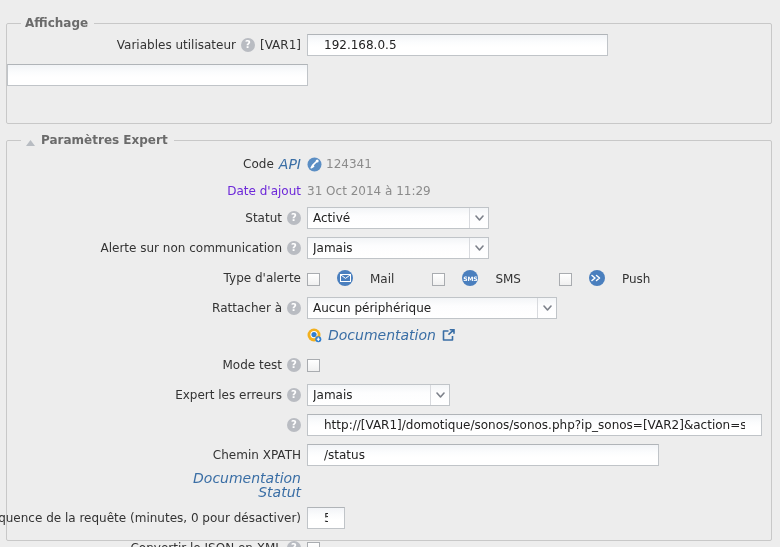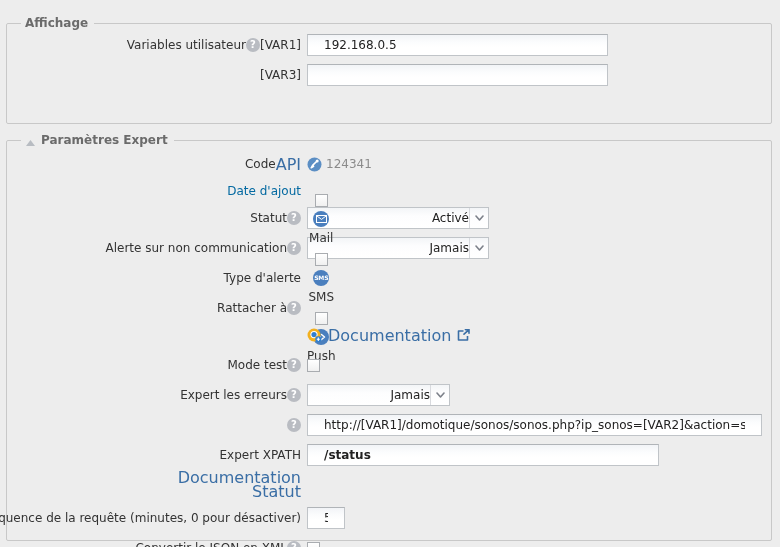--- a/index.html
+++ b/index.html
@@ -73,23 +73,24 @@
   .lbl {
     width: 300px;
     text-align: right;
     padding-right: 6px;
     color: #333333;
     font-size: 12px;
     white-space: nowrap;
     display: flex;
     justify-content: flex-end;
     align-items: center;
-    box-sizing: border-box;
-  }
-  .lbl.dim { color: #0369a1; }
+    gap: 5px;
+    box-sizing: border-box;
+  }
+  .lbl.dim { color: #6d28d9; }
   .ctl {
     display: flex;
     align-items: center;
     gap: 4px;
   }
 
   
   .help-icon {
     width: 14px;
     height: 14px;
@@ -114,32 +115,32 @@
     box-sizing: border-box;
     padding: 0 16px;
     font-family: "DejaVu Sans", "Liberation Sans", sans-serif;
     font-size: 12px;
     color: #222222;
     outline: none;
   }
 
   .w-var   { width: 301px; }
   .w-url   { width: 455px; }
-  .w-xpath { width: 352px; font-weight: bold; }
+  .w-xpath { width: 352px; }
   .w-freq  { width: 38px; }
 
   
   .select {
     height: 22px;
     box-sizing: border-box;
     border: 1px solid #c0c4c8;
     background: linear-gradient(to bottom, #f3f5f7 0%, #fdfdfe 40%, #ffffff 100%);
     display: inline-flex;
     align-items: center;
-    justify-content: flex-end;
+    justify-content: space-between;
     padding-left: 5px;
     font-size: 12px;
     color: #222222;
     cursor: pointer;
   }
   .select .sel-txt { white-space: nowrap; overflow: hidden; }
   .select .sel-arrow {
     width: 18px;
     height: 20px;
     display: flex;
@@ -169,30 +170,31 @@
     width: 16px; height: 16px;
     border-radius: 50%;
     display: inline-flex;
     align-items: center;
     justify-content: center;
     flex: 0 0 auto;
   }
   .ico-mail { background: #4a7fbe; }
   .ico-sms  { background: #4a7fbe; color: #fff; font-size: 6px; font-weight: bold; letter-spacing: -0.2px; }
   .ico-push { background: #4a7fbe; color: #fff; font-size: 9px; font-weight: bold; }
-  .alert-grp { display: flex; align-items: center; gap: 4px; flex-direction: column; }
+  .alert-grp { display: flex; align-items: flex-end; gap: 17px; }
   .alert-grp .sep { width: 4px; }
   .alert-lbl { font-size: 12px; color: #333; }
 
   
   .link {
     color: #3a6ea5;
     text-decoration: none;
-    font-size: 16px;
+    font-size: 14px;
     cursor: pointer;
+    font-style: italic;
   }
 
   .doc-row { display: flex; align-items: center; gap: 6px; }
 
   .doc-icon {
     width: 15px; height: 15px;
     flex: 0 0 auto;
   }
   .ext-icon { width: 13px; height: 12px; flex: 0 0 auto; }
 
@@ -235,23 +237,20 @@
           <span class="help-icon">?</span>
           <span>[VAR1]</span>
         </div>
         <div class="ctl">
           <input class="txt w-var" type="text" value="192.168.0.5" style="">
         </div>
       </div>
 
 
       <div class="row">
-        <div class="lbl">
-          <span>[VAR3]</span>
-        </div>
         <div class="ctl">
           <input class="txt w-var" type="text" value="" style="">
         </div>
       </div>
     </div>
   </fieldset>
 
   <fieldset class="panel" id="panel-expert">
     <legend>
       <span class="legend-inner">
@@ -279,20 +278,23 @@
               <circle cx="10.2" cy="4" r="1.5" fill="#ffffff"></circle>
             </svg>
           </span>
           <span class="static-val">124341</span>
         </div>
       </div>
 
       <div class="row tight">
         <div class="lbl dim">
           <span>Date d'ajout</span>
+        </div>
+        <div class="ctl">
+          <span class="static-val">31 Oct 2014 à 11:29</span>
         </div>
       </div>
 
       <div class="row">
         <div class="lbl">
           <span>Statut</span>
           <span class="help-icon">?</span>
         </div>
         <div class="ctl">
           <div class="select sel-w-stat">
@@ -350,20 +352,30 @@
           </span>
           <span class="alert-lbl">Push</span>
         </div>
       </div>
 
       <div class="row tight">
         <div class="lbl">
           <span>Rattacher à</span>
           <span class="help-icon">?</span>
         </div>
+        <div class="ctl">
+          <div class="select sel-w-rat">
+            <span class="sel-txt">Aucun périphérique</span>
+            <span class="sel-arrow">
+              <svg width="9" height="6" viewBox="0 0 9 6">
+                  <path d="M1 1 L4.5 5 L8 1" stroke="#7d818a" stroke-width="1.6" fill="none" stroke-linecap="round" stroke-linejoin="round"></path>
+                </svg>
+            </span>
+          </div>
+        </div>
       </div>
 
       <div class="row">
         <div class="lbl"></div>
         <div class="ctl doc-row">
           <span class="doc-icon">
             <svg width="15" height="15" viewBox="0 0 15 15">
               <circle cx="7" cy="7" r="6.5" fill="#f2b01e"></circle>
               <circle cx="7" cy="6.6" r="3.6" fill="#ffffff"></circle>
               <circle cx="7" cy="6.6" r="2.6" fill="#2f7fd0"></circle>
@@ -413,21 +425,21 @@
         <div class="lbl">
           <span class="help-icon">?</span>
         </div>
         <div class="ctl">
           <input class="txt w-url" type="text" value="http://[VAR1]/domotique/sonos/sonos.php?ip_sonos=[VAR2]&amp;action=status" style="">
         </div>
       </div>
 
       <div class="row tight">
         <div class="lbl">
-          <span>Expert XPATH</span>
+          <span>Chemin XPATH</span>
         </div>
         <div class="ctl">
           <input class="txt w-xpath" type="text" value="/status" style="">
         </div>
       </div>
 
       <div class="row tight" style="height:auto; margin-bottom:8px;">
         <div class="sub-links">
           <span class="link">Documentation</span>
           <span class="link">Statut</span>

